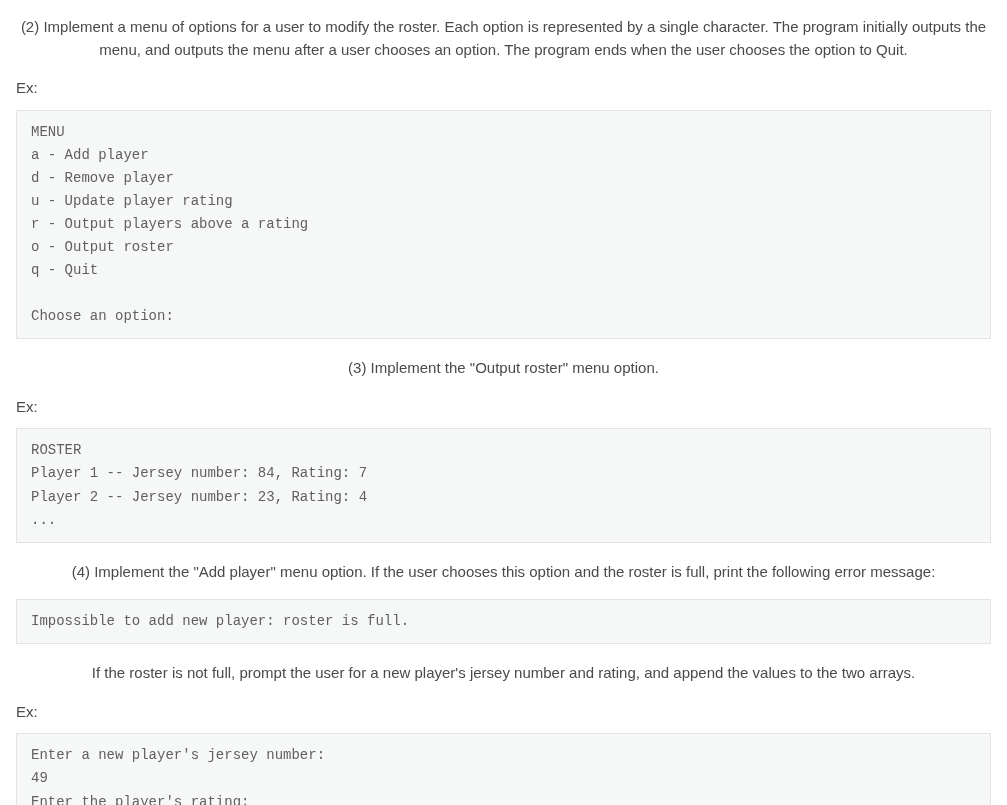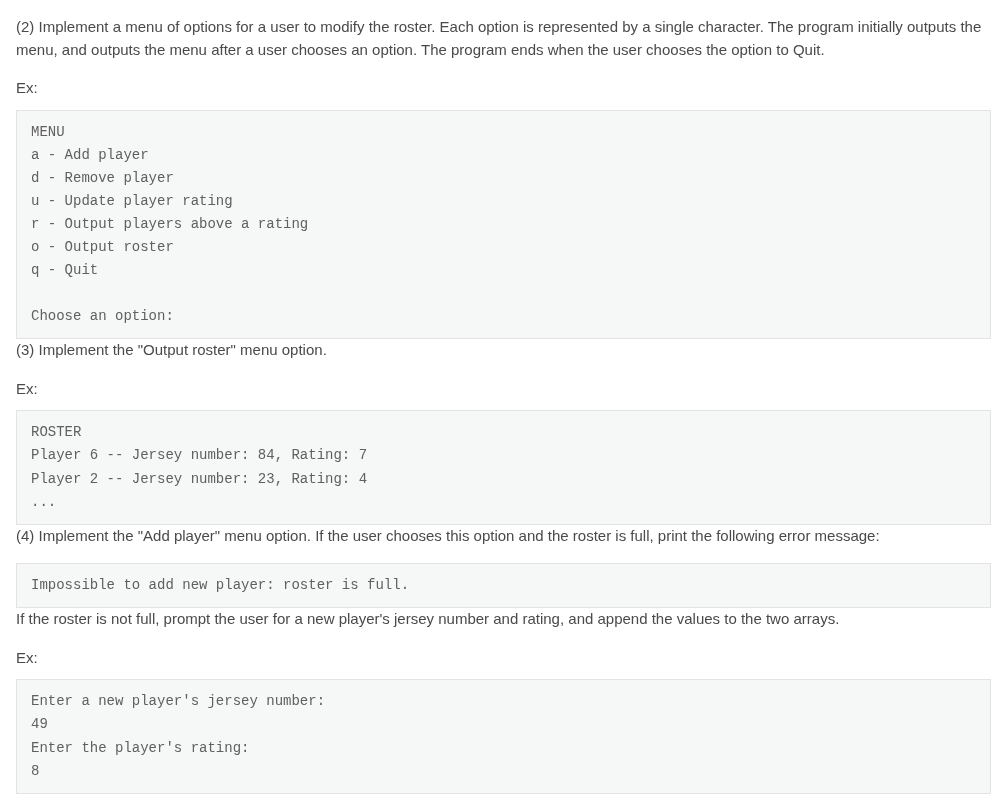--- a/index.html
+++ b/index.html
@@ -10,30 +10,31 @@
       padding: 16px;
       font-family: -apple-system, BlinkMacSystemFont, "Segoe UI", Helvetica, Arial, sans-serif;
       font-size: 15px;
       line-height: 1.5;
       color: #4a4a4a;
       background: #ffffff;
     }
     .instruction {
       margin: 0 0 16px 0;
       color: #4a4a4a;
+      text-align: center;
     }
     .ex-label {
       margin: 11px 0 10px 0;
       color: #4a4a4a;
     }
     pre.code-block {
       background-color: #f6f7f7;
       border: 1px solid #e3e3e3;
       padding: 10px 14px;
-      margin: 0 0 0 0;
+      margin: 0 0 18px 0;
       font-family: "Courier New", Courier, monospace;
       font-size: 14px;
       line-height: 1.65;
       color: #606060;
       white-space: pre;
       overflow-x: auto;
     }
   </style>
 </head>
 <body>
@@ -50,21 +51,21 @@
 o - Output roster
 q - Quit
 
 Choose an option:</pre>
 
 <p class="instruction">(3) Implement the "Output roster" menu option.</p>
 
 <p class="ex-label">Ex:</p>
 
 <pre class="code-block">ROSTER
-Player 6 -- Jersey number: 84, Rating: 7
+Player 1 -- Jersey number: 84, Rating: 7
 Player 2 -- Jersey number: 23, Rating: 4
 ...</pre>
 
 <p class="instruction">(4) Implement the "Add player" menu option. If the user chooses this option and the roster is full, print the following error message:</p>
 
 <pre class="code-block">Impossible to add new player: roster is full.</pre>
 
 <p class="instruction">If the roster is not full, prompt the user for a new player's jersey number and rating, and append the values to the two arrays.</p>
 
 <p class="ex-label">Ex:</p>

